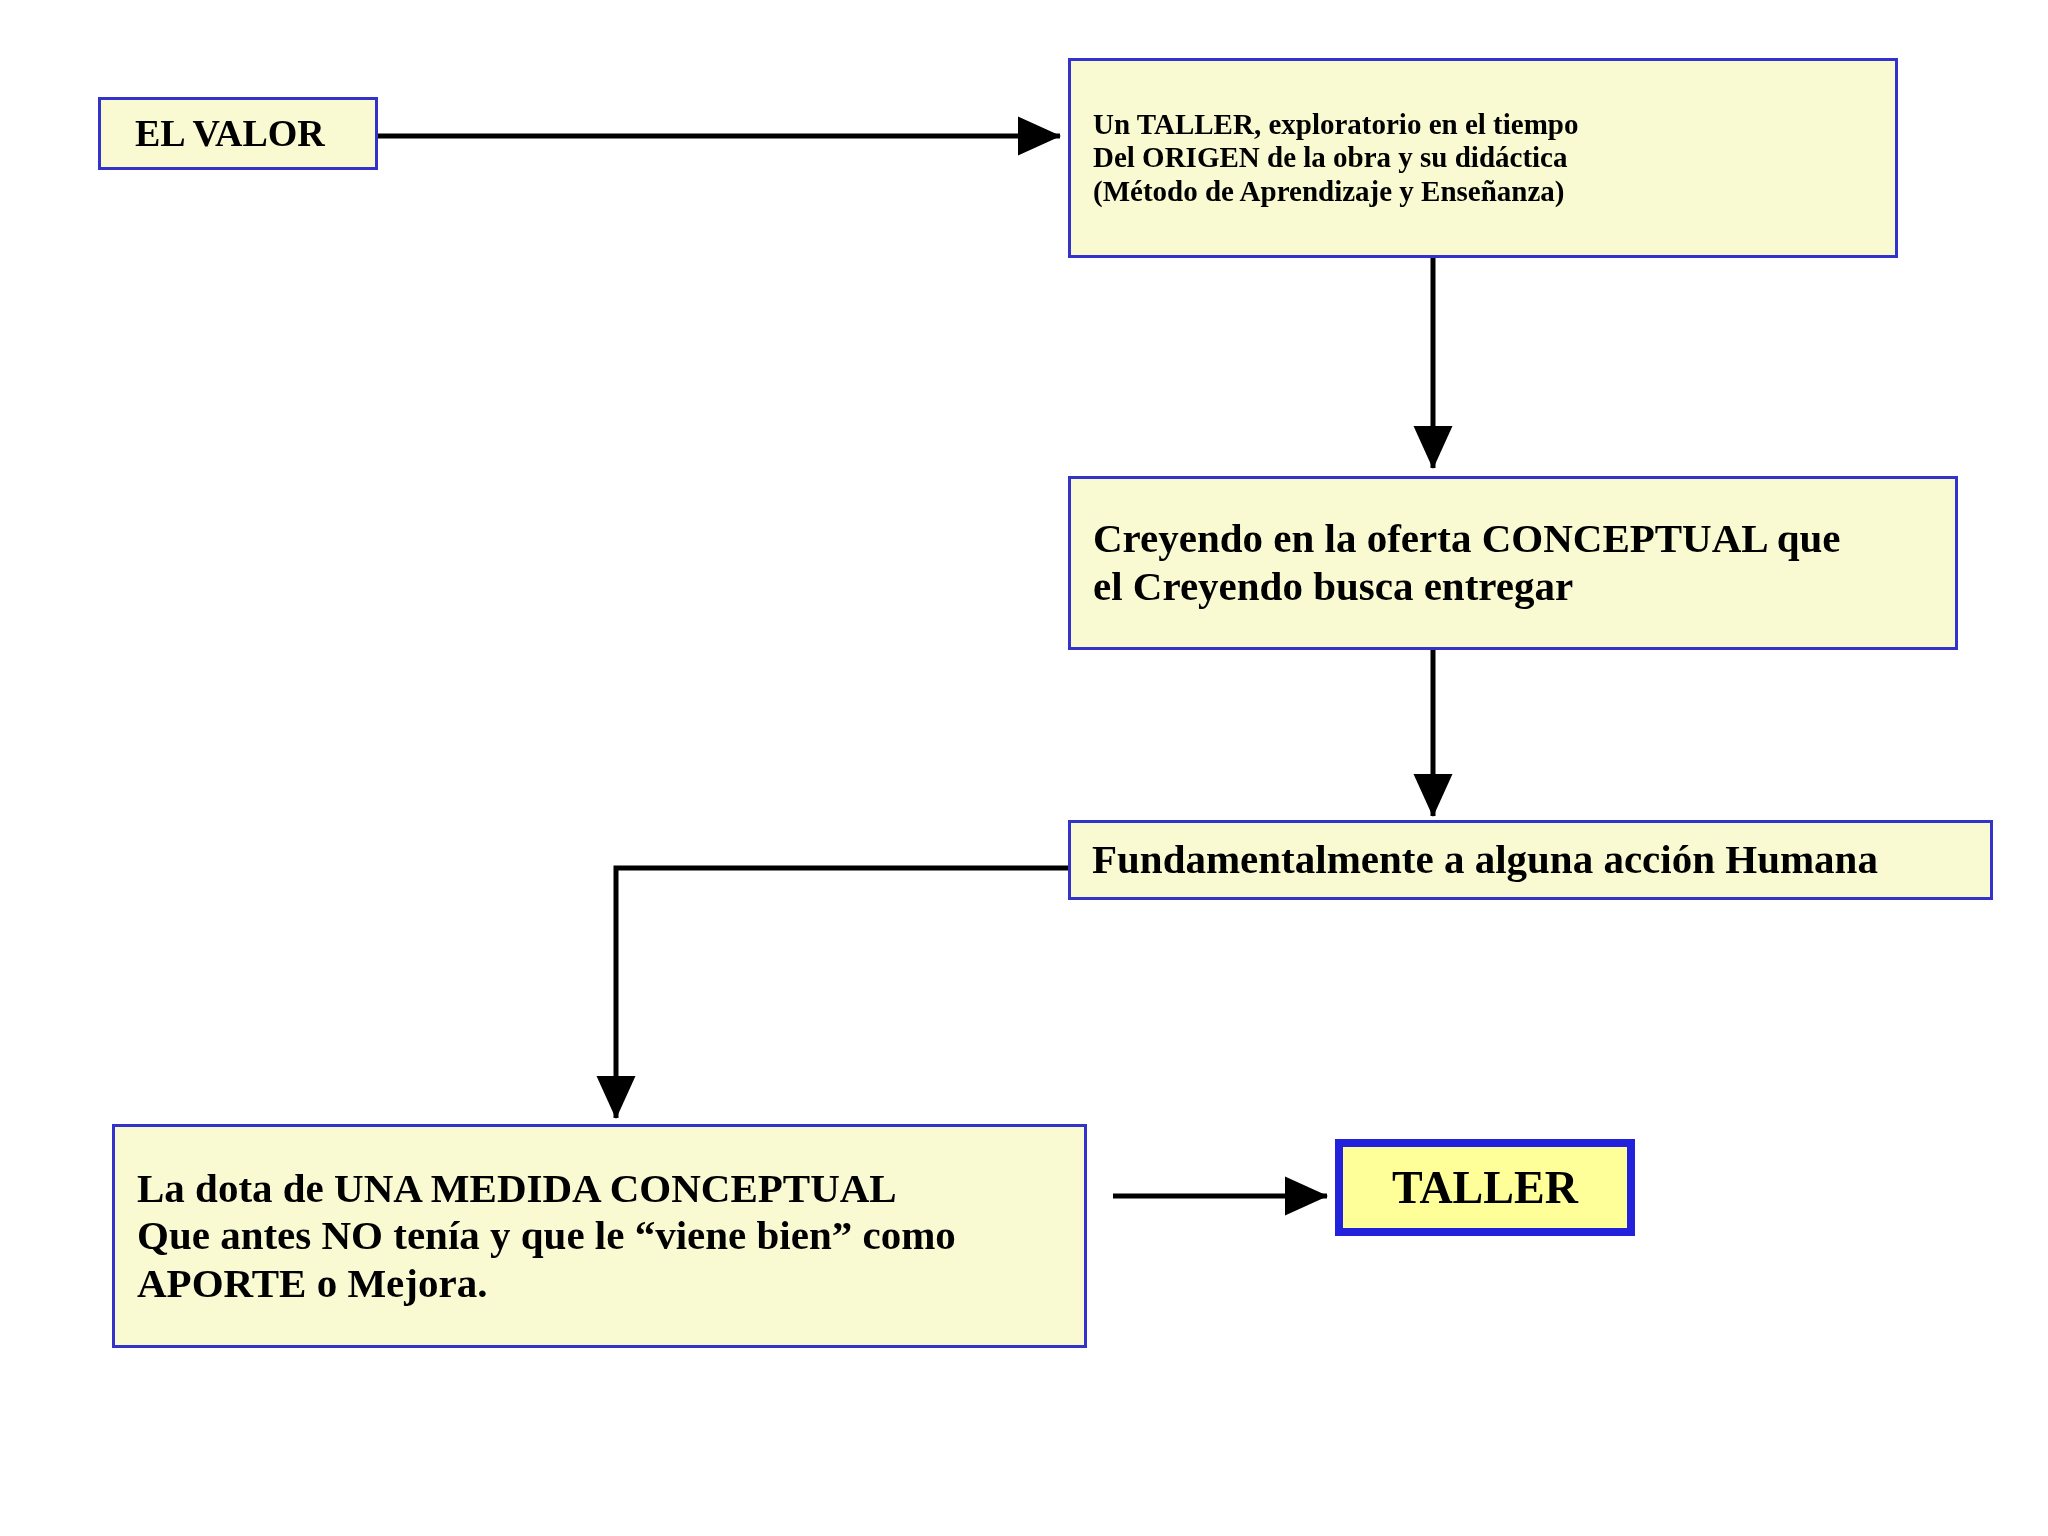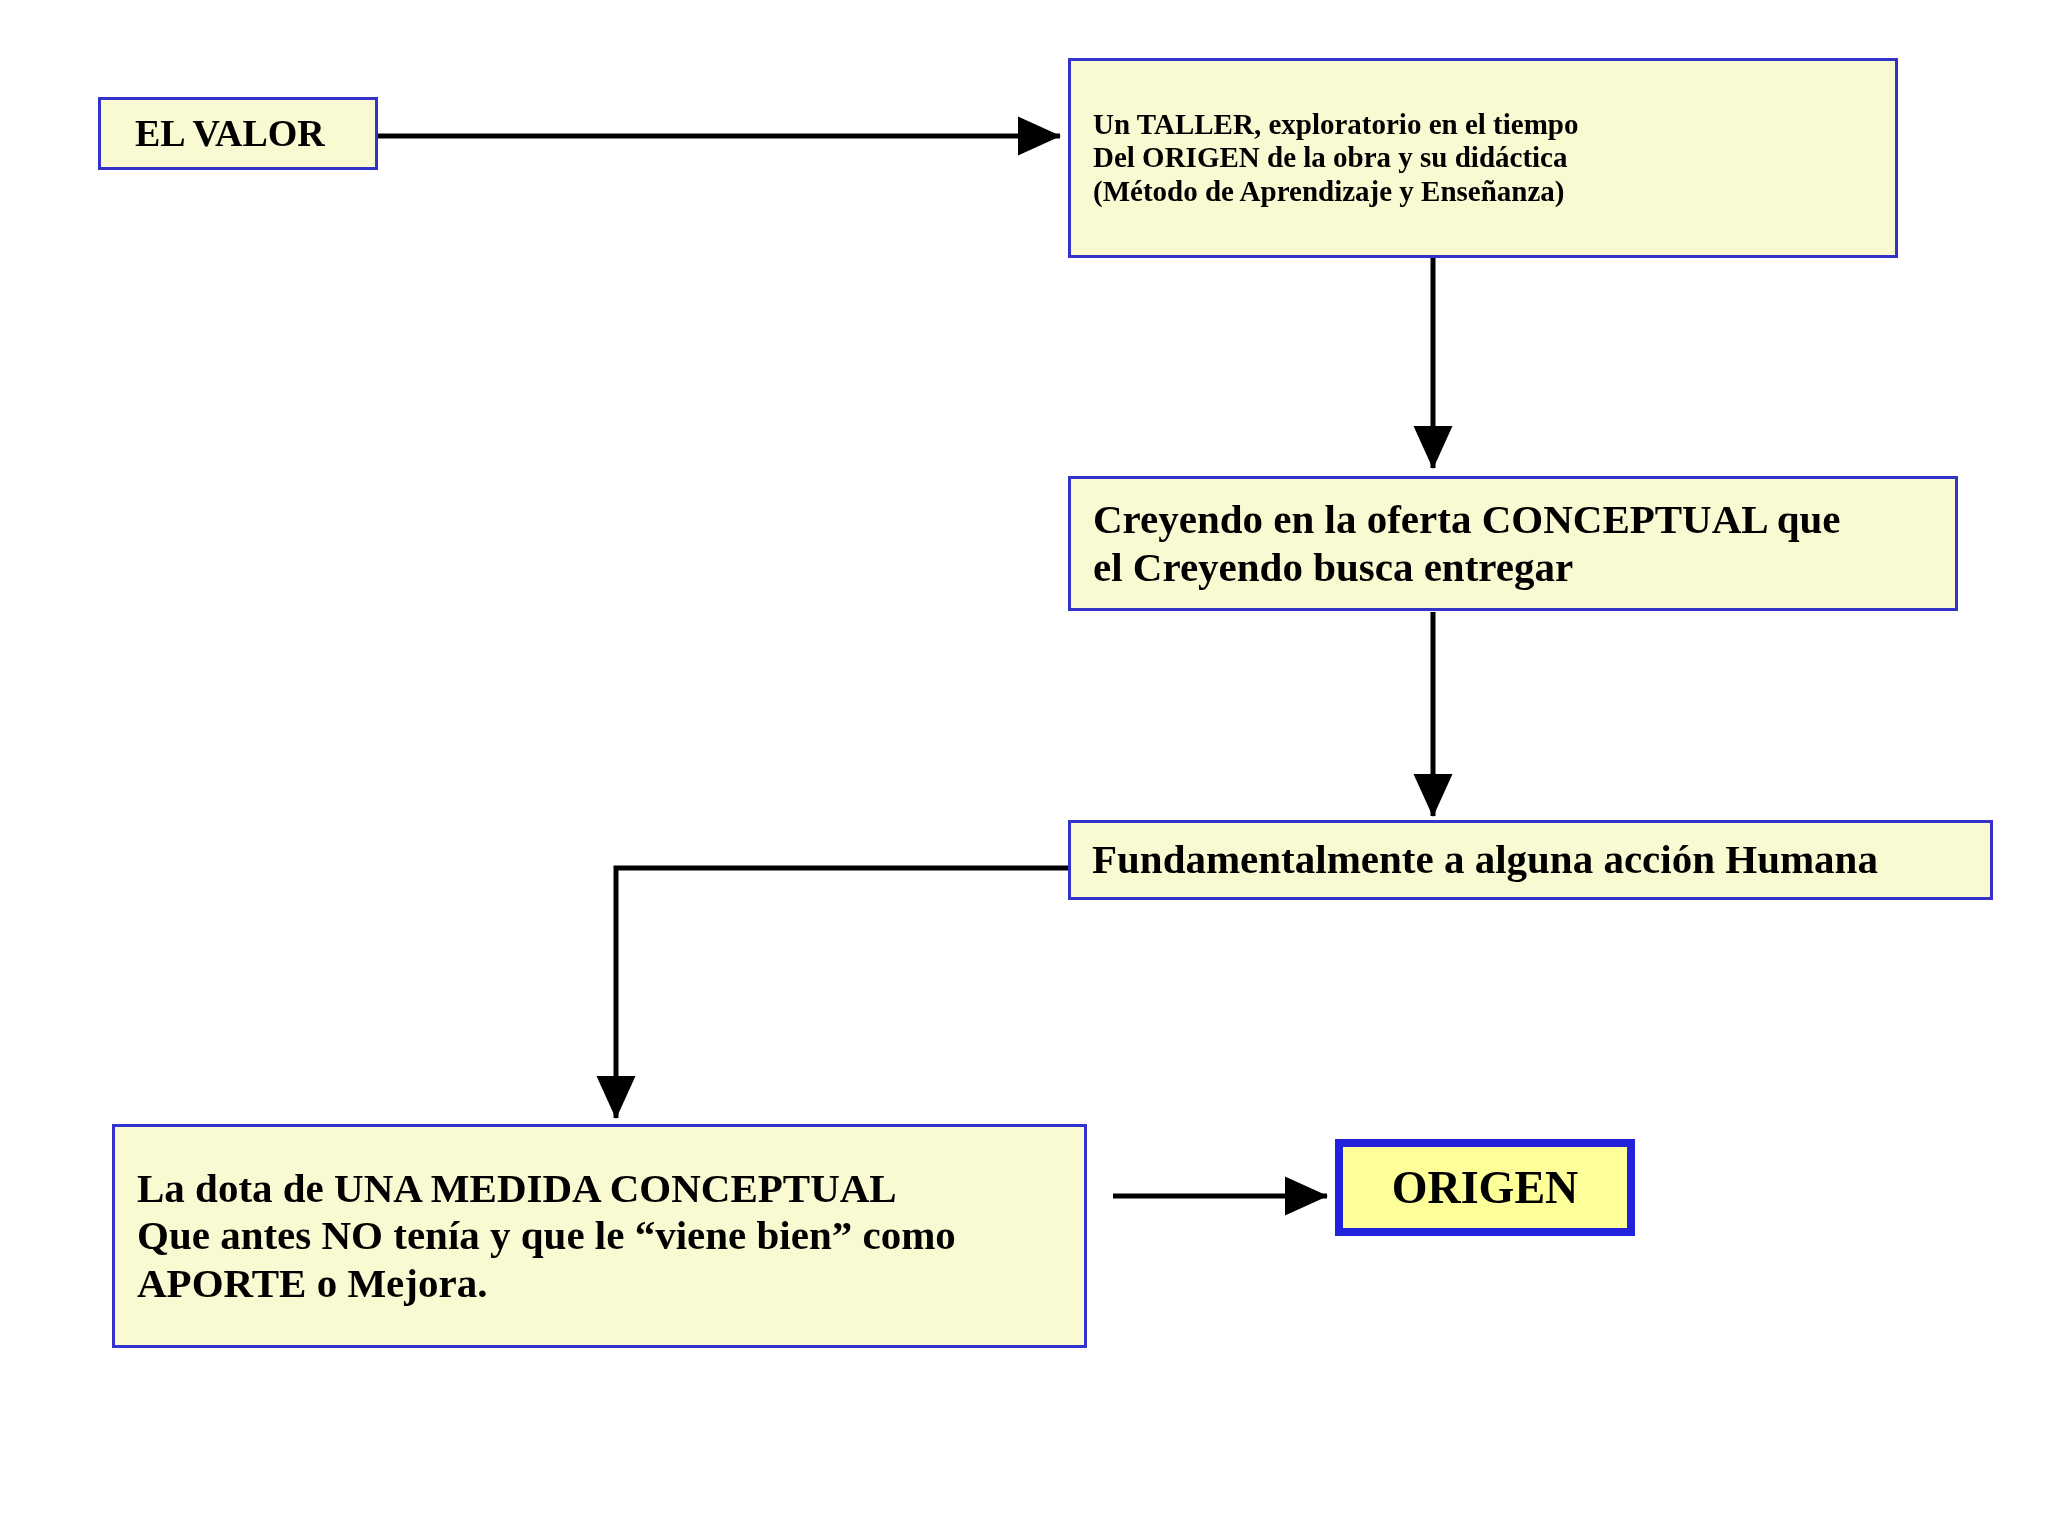--- a/index.html
+++ b/index.html
@@ -37,21 +37,21 @@
   }
   #node-el-valor .line { font-size: 38px; }
 
   #node-taller {
     left: 1068px; top: 58px; width: 830px; height: 200px;
     padding: 8px 0 8px 22px;
   }
   #node-taller .line { font-size: 29px; }
 
   #node-creyendo {
-    left: 1068px; top: 476px; width: 890px; height: 135px;
+    left: 1068px; top: 476px; width: 890px; height: 174px;
     padding: 6px 0 6px 22px;
   }
   #node-creyendo .line { font-size: 41px; }
 
   #node-fundamental {
     left: 1068px; top: 820px; width: 925px; height: 80px;
     padding: 0 0 0 21px;
   }
   #node-fundamental .line { font-size: 41px; }
 
@@ -122,16 +122,16 @@
     <div class="line">Fundamentalmente a alguna acción Humana</div>
   </div>
 
   <div class="node" id="node-dota">
     <div class="line">La dota de UNA MEDIDA CONCEPTUAL</div>
     <div class="line">Que antes NO tenía y que le “viene bien” como</div>
     <div class="line">APORTE o Mejora.</div>
   </div>
 
   <div class="node" id="node-tecnica">
-    <div class="line">ORIGEN</div>
+    <div class="line">TALLER</div>
   </div>
 
 </div>
 
 </body></html>

